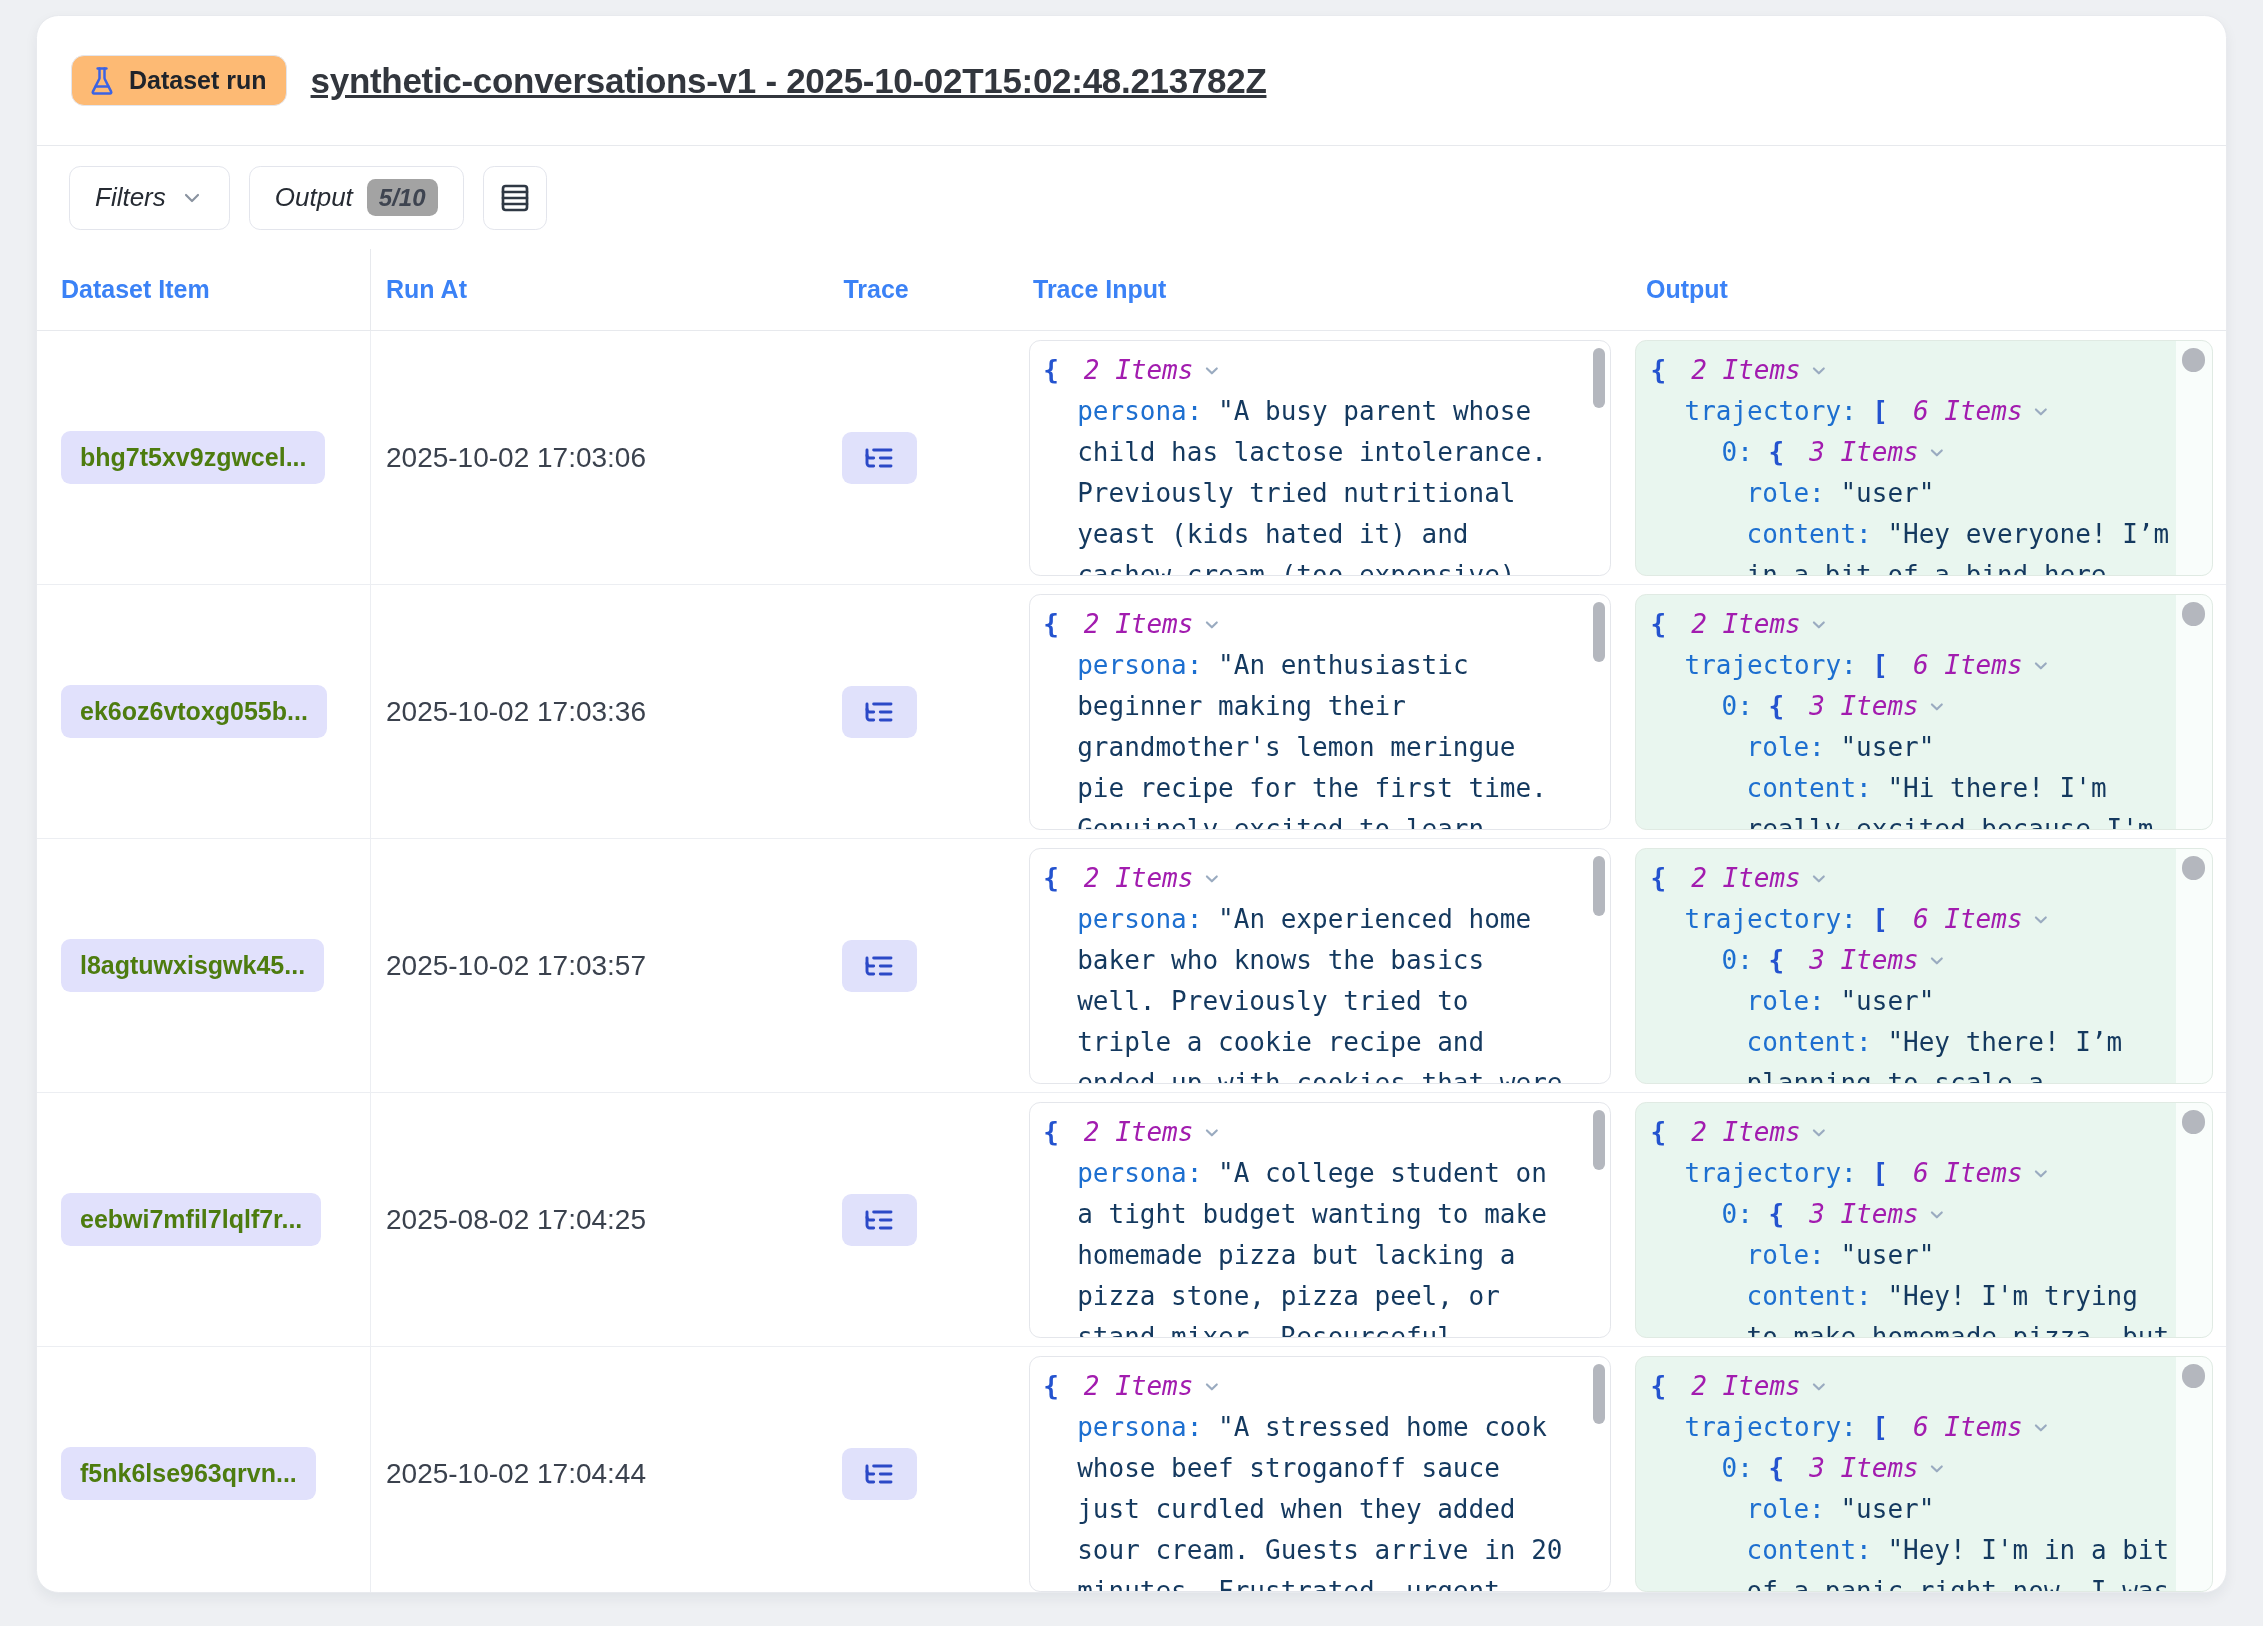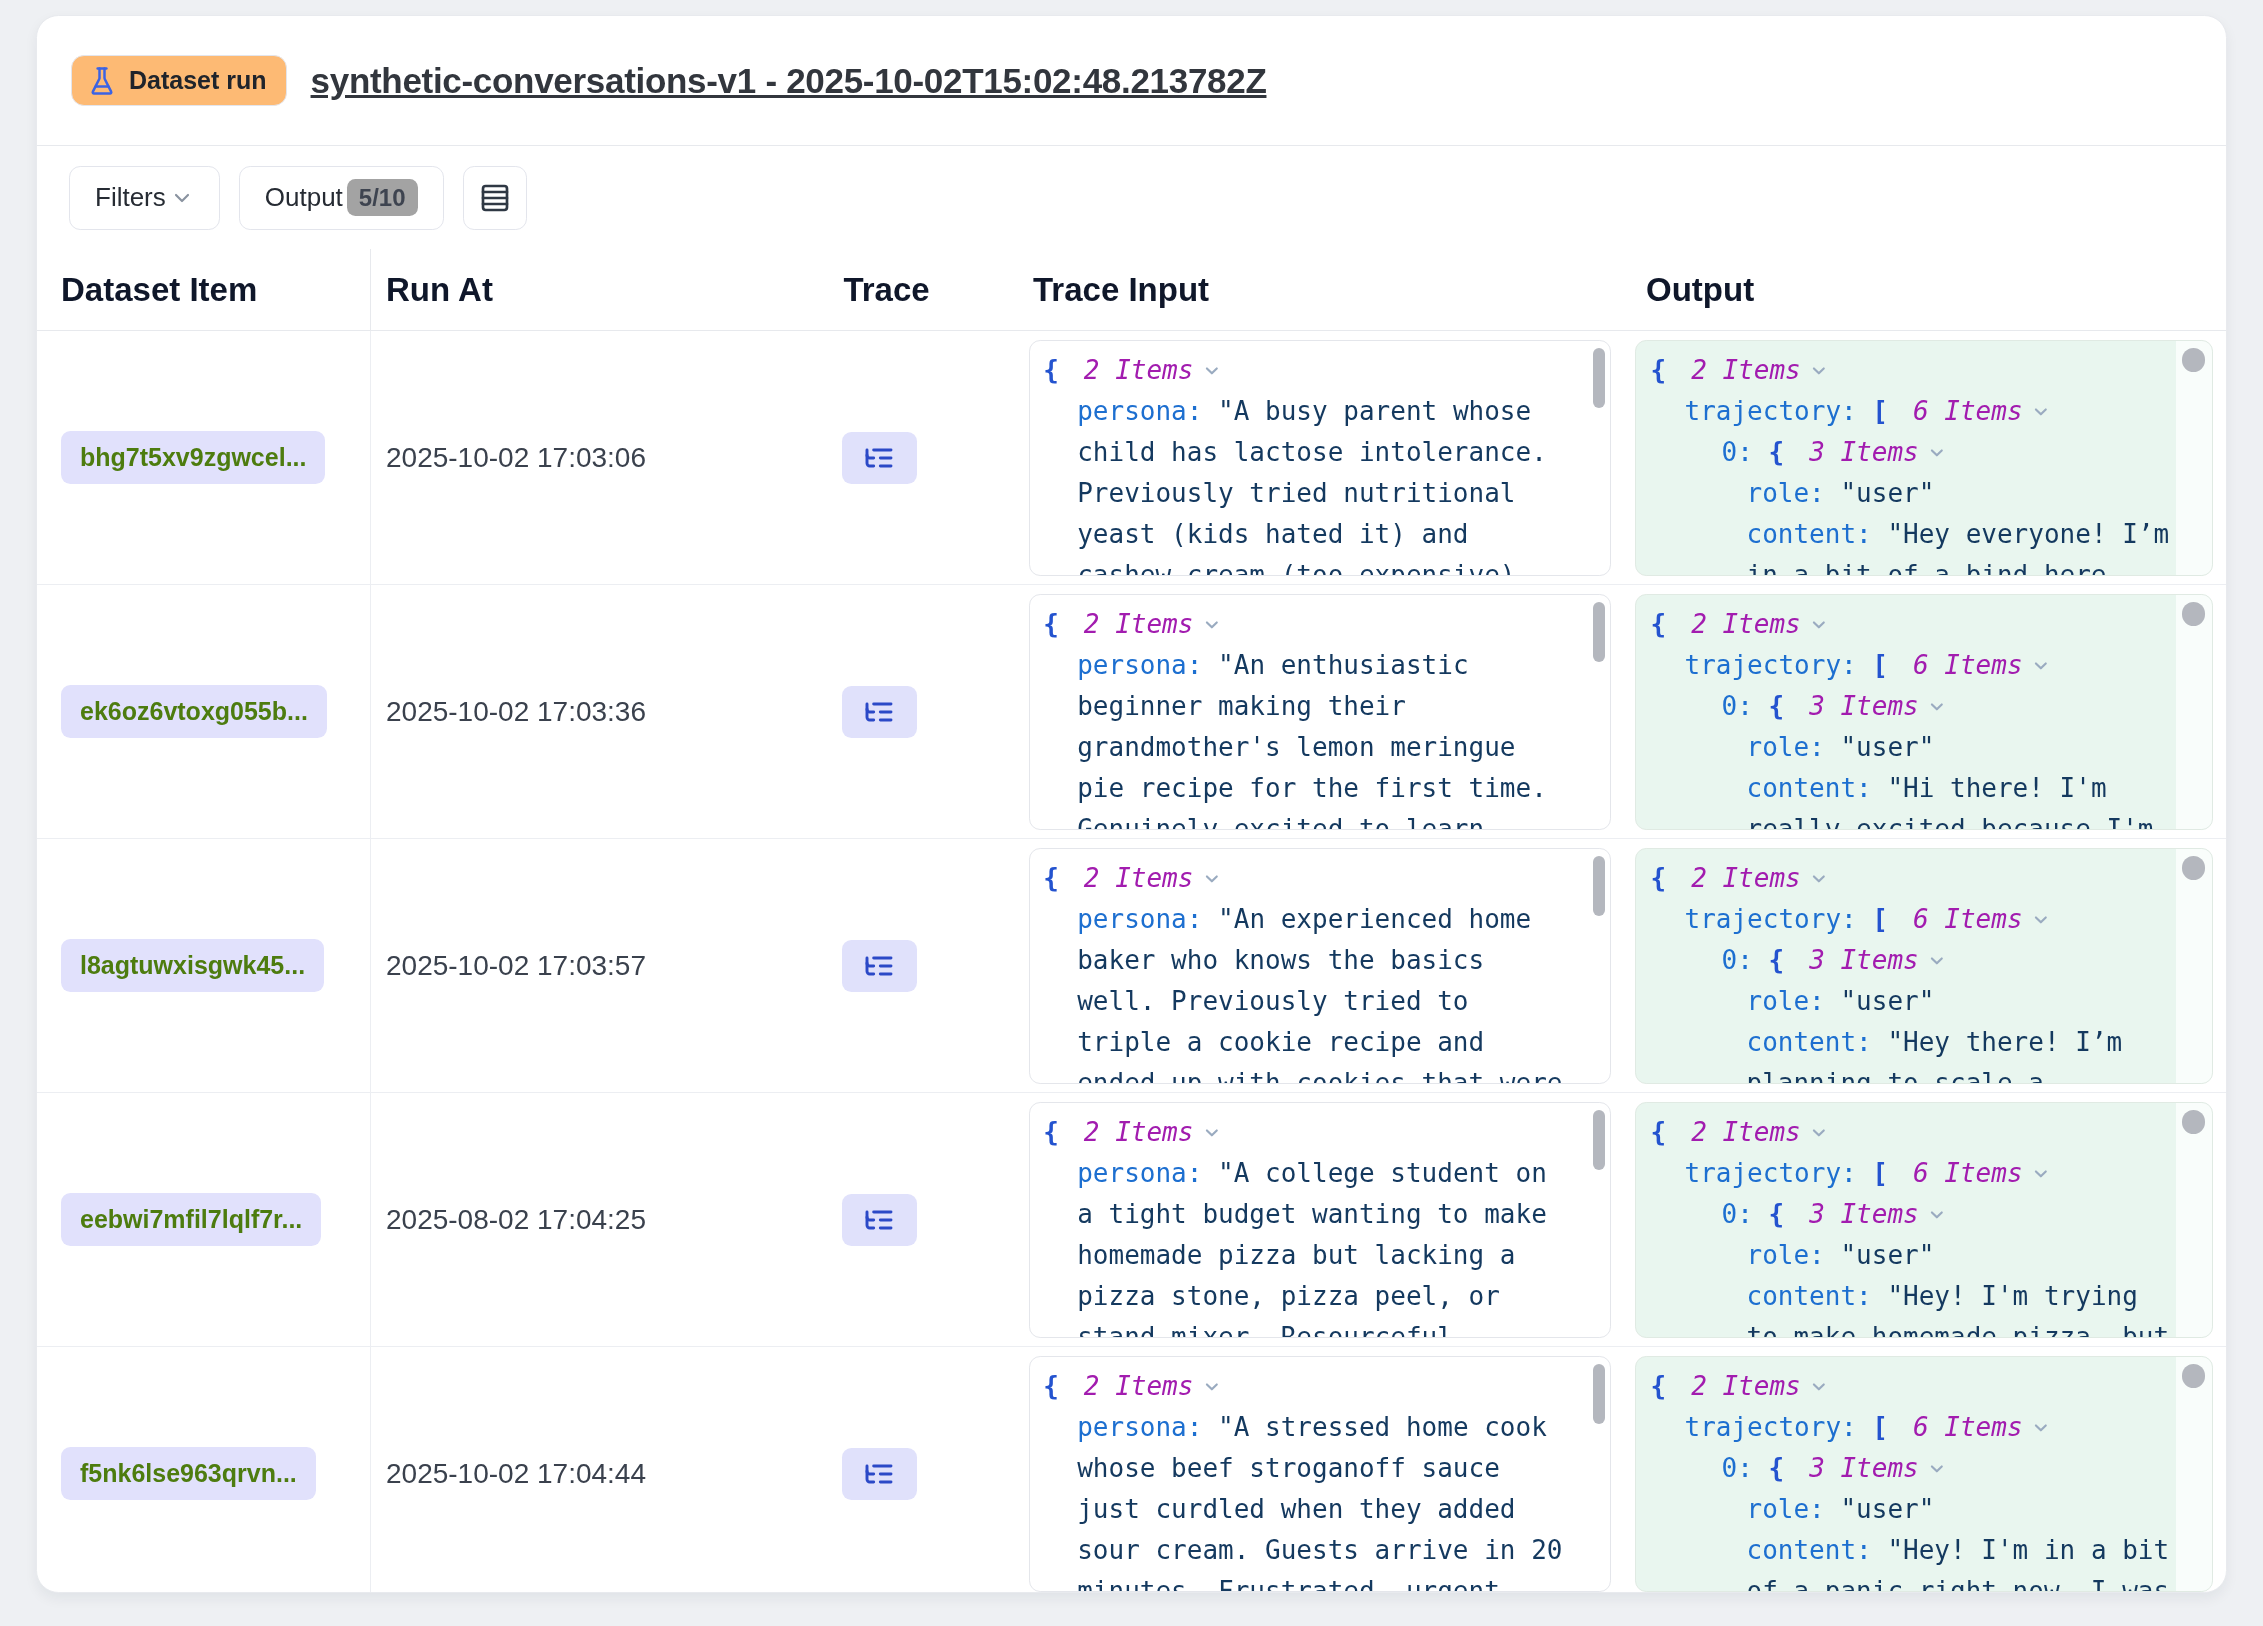--- a/index.html
+++ b/index.html
@@ -13,31 +13,31 @@
   
   .page-header { height:129px; display:flex; align-items:center; gap:24px; padding:0 34px;
                  border-bottom:0.9px solid #e7e9ed; }
   .type-badge { display:inline-flex; align-items:center; gap:12px; border:1.9px solid #e3e5ec;
                 border-radius:13px; padding:9.4px 19px 9.4px 15px; font-size:25px; font-weight:700; color:#20242b; background:#fdba74; }
   .flask { width:30px; height:30px; stroke:#3b63e4; stroke-width:2; fill:none; stroke-linecap:round; stroke-linejoin:round; }
   .page-title { font-size:35px; font-weight:700; color:#32363d; letter-spacing:-0.3px;text-decoration:underline; }
 
   
   .toolbar { height:103px; display:flex; align-items:center; gap:19px; padding:0 32px; }
-  .btn { display:inline-flex; align-items:center; gap:4px; height:62px; padding:0 25px;
+  .btn { display:inline-flex; align-items:center; gap:14px; height:62px; padding:0 25px;
          border:1.9px solid #e3e5ec; border-radius:11.2px; background:#fff; font-family:"Liberation Sans",sans-serif;
-         font-size:26px; font-weight:500; color:#262b33; cursor:pointer; }
+         font-size:26px; font-weight:500; color:#262b33; cursor:pointer;font-style:italic; }
   .chev { width:24px; height:24px; stroke:#8a93a0; stroke-width:2.2; fill:none; stroke-linecap:round; stroke-linejoin:round; }
   .count-badge { background:#a3a3a3; border-radius:8.4px; padding:4.7px 12px; font-size:24px; font-weight:600; color:#3e4450; }
   .icon-btn { width:62px; padding:0; justify-content:center; }
   .rows-ic { width:32px; height:32px; stroke:#2f3844; stroke-width:2; fill:none; stroke-linecap:round; stroke-linejoin:round; }
 
   
   .thead { display:grid; grid-template-columns:334px 463px 184px 609px 600px; height:81px;
-           border-bottom:0.9px solid #e7e9ed; color:#0f172a; font-size:33px; font-weight:600; }
+           border-bottom:0.9px solid #e7e9ed; color:#3b82f6; font-size:25px; font-weight:600; }
   .thead > div { display:flex; align-items:center; height:100%; padding-left:15px; }
   .thead > .th-item { padding-left:24px; border-right:0.9px solid #e7e9ed; }
   .thead > .th-trace { padding-left:9.4px; }
   .thead > .th-output { padding-left:19px; }
 
   .trow { display:grid; grid-template-columns:334px 463px 184px 609px 600px; height:253px;
           border-bottom:0.9px solid #eceef2; }
   .cell { display:flex; align-items:center; min-width:0; }
   .c-item { padding-left:24px; border-right:0.9px solid #eceef2; }
   .item-badge { background:#e1e1fc; color:#4d7c0f; font-weight:600; font-size:25px;

